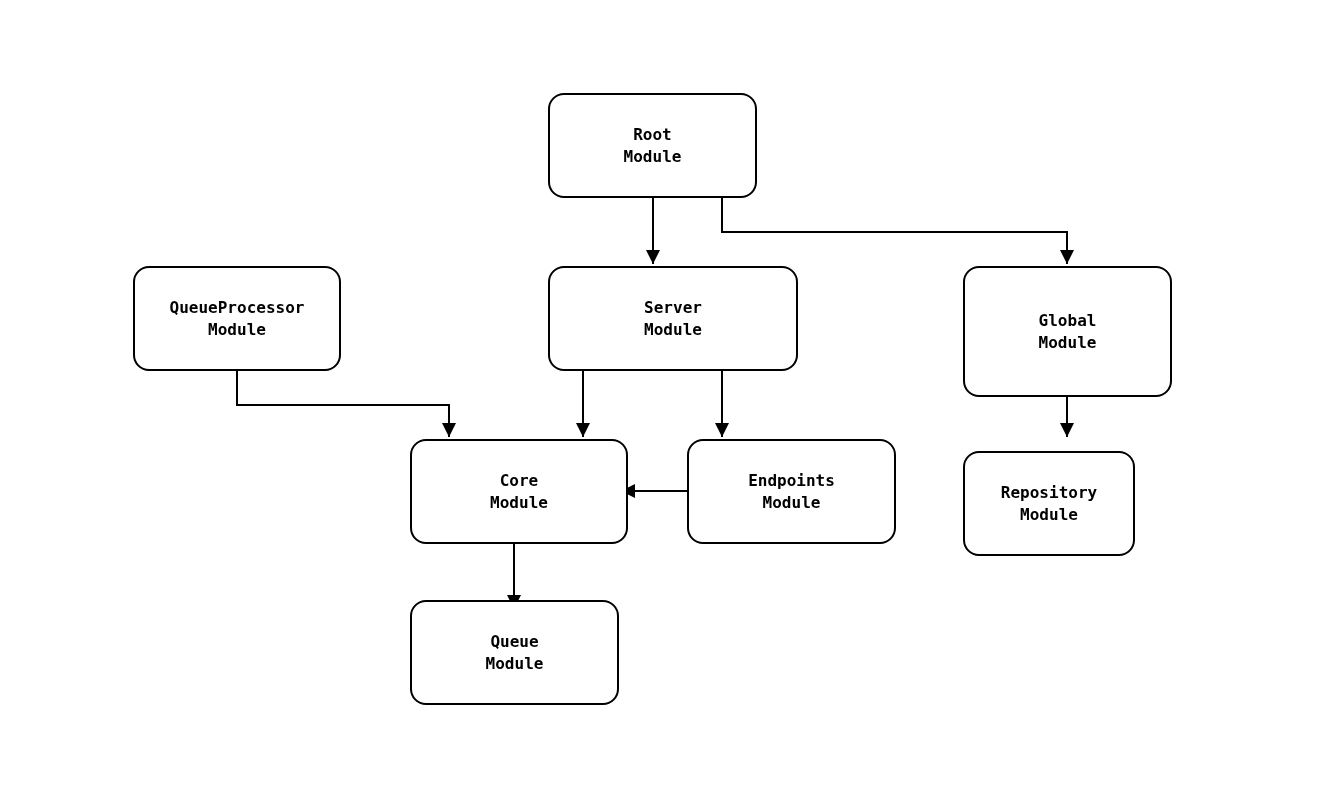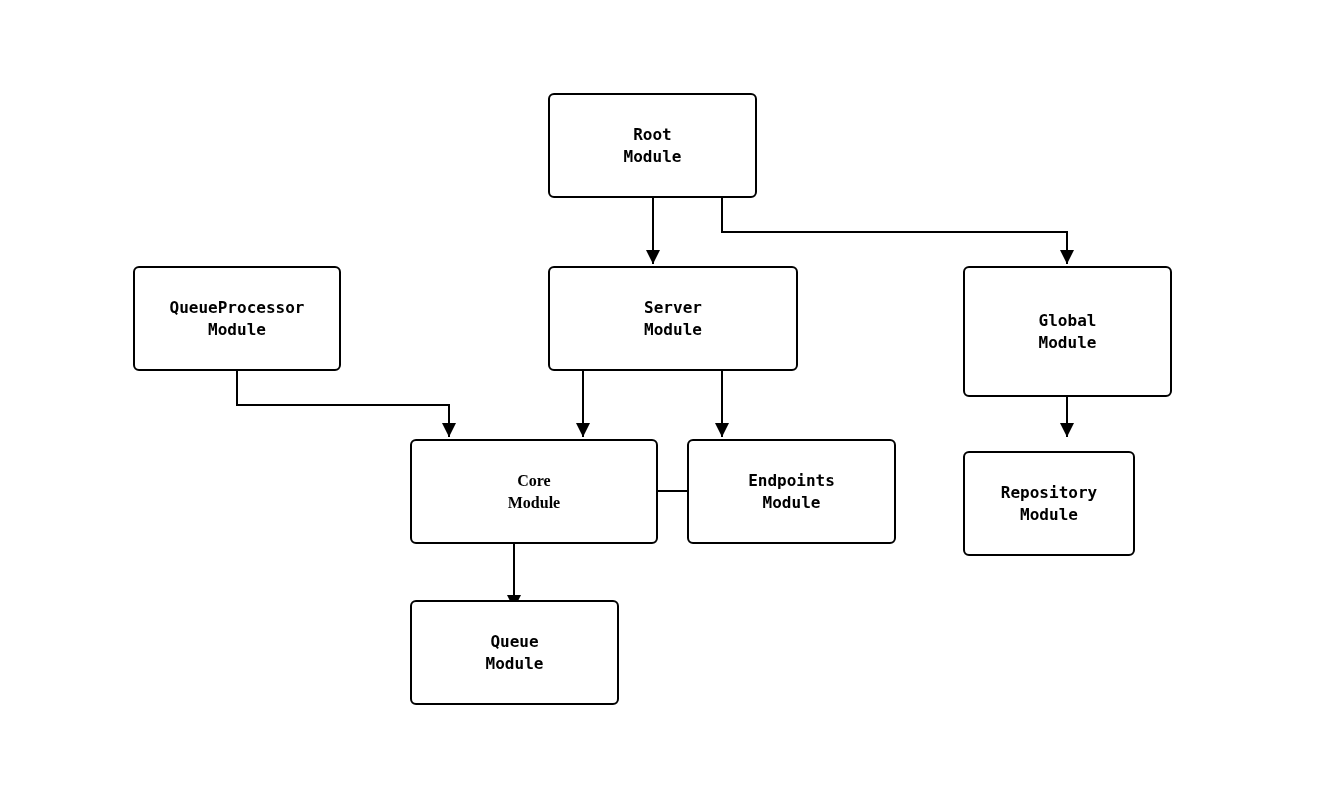--- a/index.html
+++ b/index.html
@@ -25,37 +25,37 @@
   .edges polyline {
     fill: none;
     stroke: #000000;
     stroke-width: 2;
   }
   .node {
     position: absolute;
     box-sizing: border-box;
     background: #ffffff;
     border: 2px solid #000000;
-    border-radius: 6px;
+    border-radius: 16px;
     display: flex;
     align-items: center;
     justify-content: center;
     text-align: center;
     font-size: 16px;
     font-weight: bold;
     line-height: 1.35;
     color: #000000;
     white-space: pre-line;
   }
   
   #n-root        { left: 548px;  top: 93px;  width: 209px; height: 105px; }
   #n-queueproc   { left: 133px;  top: 266px; width: 208px; height: 105px; }
   #n-server      { left: 548px;  top: 266px; width: 250px; height: 105px; }
   #n-global      { left: 963px;  top: 266px; width: 209px; height: 131px; }
-  #n-core        { left: 410px;  top: 439px; width: 248px; height: 105px; font-family: Liberation Serif, serif; }
+  #n-core        { left: 410px;  top: 439px; width: 218px; height: 105px; }
   #n-endpoints   { left: 687px;  top: 439px; width: 209px; height: 105px; }
   #n-repository  { left: 963px;  top: 451px; width: 172px; height: 105px; }
   #n-queue       { left: 410px;  top: 600px; width: 209px; height: 105px; }
 </style>
 </head>
 <body>
 
 <div class="canvas">
 
   <svg class="edges" viewBox="0 0 1337 809" xmlns="http://www.w3.org/2000/svg">

